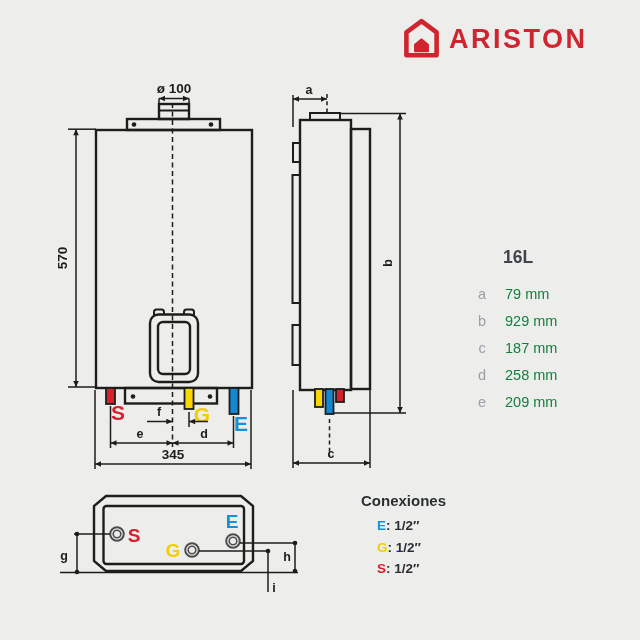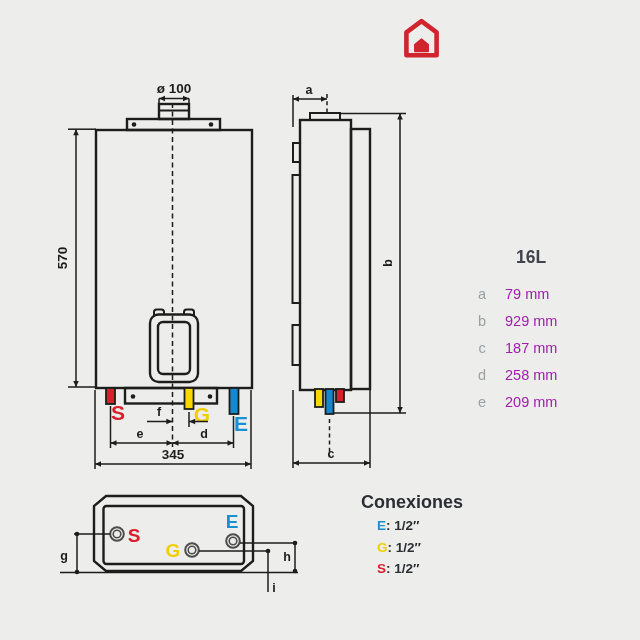--- a/index.html
+++ b/index.html
@@ -27,43 +27,44 @@
   .t-conn-l{font-size:21px;font-weight:bold}
   .t-conn-m{font-size:19px;font-weight:bold}
   .red{fill:#d7202c}.yellow{fill:#f0cf00}.blue{fill:#1691d6}
   .box-red{fill:#d7202c;stroke:#1d1d1b;stroke-width:1.8}
   .box-yellow{fill:#f8d800;stroke:#1d1d1b;stroke-width:1.8}
   .box-blue{fill:#1287d2;stroke:#1d1d1b;stroke-width:1.8}
   .hole{fill:#1d1d1b}
   .port{stroke:#4d4d4d;fill:none}
   
   #specs{position:absolute;left:470px;top:247px;color:#41454b}
-  #specs .model{margin-left:46px;font-size:17.5px;font-weight:bold;color:#41454b;height:24px}
+  #specs .model{margin-left:33px;font-size:17.5px;font-weight:bold;color:#41454b;height:24px}
   #specs .rows{margin-top:10px}
   #specs .row{display:flex;align-items:center;height:26.8px;font-size:14.5px}
   #specs .key{width:24px;text-align:center;color:#9aa0a5}
-  #specs .val{margin-left:11px;color:#a21caf}
+  #specs .val{margin-left:11px;color:#15803d}
   
   #conex{position:absolute;left:361px;top:492px;color:#2b2f34}
-  #conex .title{font-size:18px;font-weight:bold;height:15px}
+  #conex .title{font-size:15px;font-weight:bold;height:15px}
   #conex .items{margin-top:8px;margin-left:16px}
   #conex .item{height:21.5px;font-size:13.5px;font-weight:600;display:flex;align-items:center}
   #conex .item .k{font-weight:bold}
   #conex .k-e{color:#1691d6}
   #conex .k-g{color:#f0cf00}
   #conex .k-s{color:#d7202c}
 </style>
 </head>
 <body>
 
 <div id="logo">
   <svg width="37" height="42" viewBox="0 0 37 42">
     <path d="M18.5,3.2 L33.6,14.4 V37.2 H3.4 V14.4 Z" fill="none" stroke="#d0242e" stroke-width="4.6" stroke-linejoin="round"></path>
     <path d="M18.5,21.0 L25.2,26.6 V33.4 H11.8 V26.6 Z" fill="#d0242e" stroke="#d0242e" stroke-width="1.5" stroke-linejoin="round"></path>
   </svg>
+  <span class="word">ARISTON</span>
 </div>
 
 <svg class="diagram" width="640" height="640" viewBox="0 0 640 640">
 
   <g>
 
     <rect class="ln w24" x="159" y="104" width="30" height="15"></rect>
     <line class="ln w2" x1="159" y1="110.5" x2="189" y2="110.5"></line>
 
     <rect class="ln w24" x="127" y="119" width="93" height="11"></rect>

